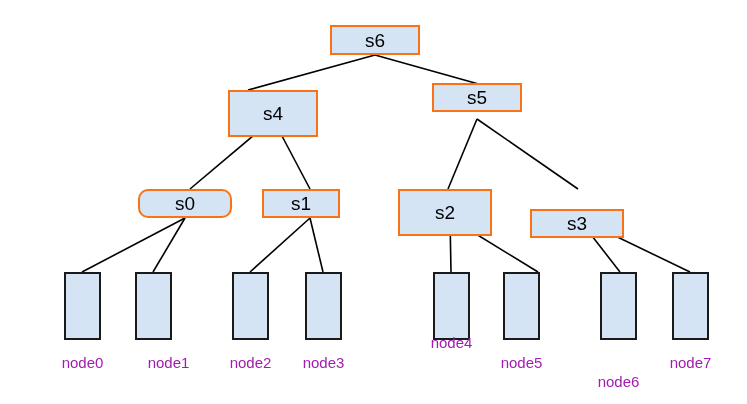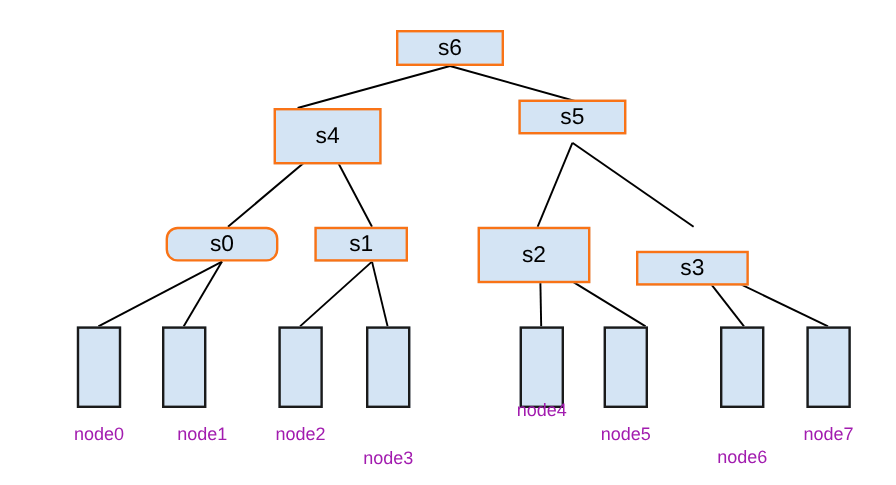--- a/index.html
+++ b/index.html
@@ -99,21 +99,21 @@
       <div class="node-box" style="left: 530px; top: 189px; width: 94px; height: 29px; margin-top: 20px;">
         <span>s3</span>
       </div>
       <div class="leaf-box" style="left: 64px; top: 272px; width: 37px; height: 68px;"></div>
       <div class="leaf-label" style="left: 41px; top: 355px; width: 83px;">node0</div>
       <div class="leaf-box" style="left: 135px; top: 272px; width: 37px; height: 68px;"></div>
       <div class="leaf-label" style="left: 127px; top: 355px; width: 83px;">node1</div>
       <div class="leaf-box" style="left: 232px; top: 272px; width: 37px; height: 68px;"></div>
       <div class="leaf-label" style="left: 209px; top: 355px; width: 83px;">node2</div>
       <div class="leaf-box" style="left: 305px; top: 272px; width: 37px; height: 68px;"></div>
-      <div class="leaf-label" style="left: 282px; top: 355px; width: 83px; margin-top: 20px;">node3</div>
+      <div class="leaf-label" style="left: 282px; top: 355px; width: 83px;">node3</div>
       <div class="leaf-box" style="left: 433px; top: 272px; width: 37px; height: 68px;"></div>
       <div class="leaf-label" style="left: 410px; top: 335px; width: 83px;">node4</div>
       <div class="leaf-box" style="left: 503px; top: 272px; width: 37px; height: 68px;"></div>
       <div class="leaf-label" style="left: 480px; top: 355px; width: 83px;">node5</div>
       <div class="leaf-box" style="left: 600px; top: 272px; width: 37px; height: 68px;"></div>
       <div class="leaf-label" style="left: 577px; top: 374px; width: 83px;">node6</div>
       <div class="leaf-box" style="left: 672px; top: 272px; width: 37px; height: 68px;"></div>
       <div class="leaf-label" style="left: 649px; top: 355px; width: 83px;">node7</div>
     </div>
 

